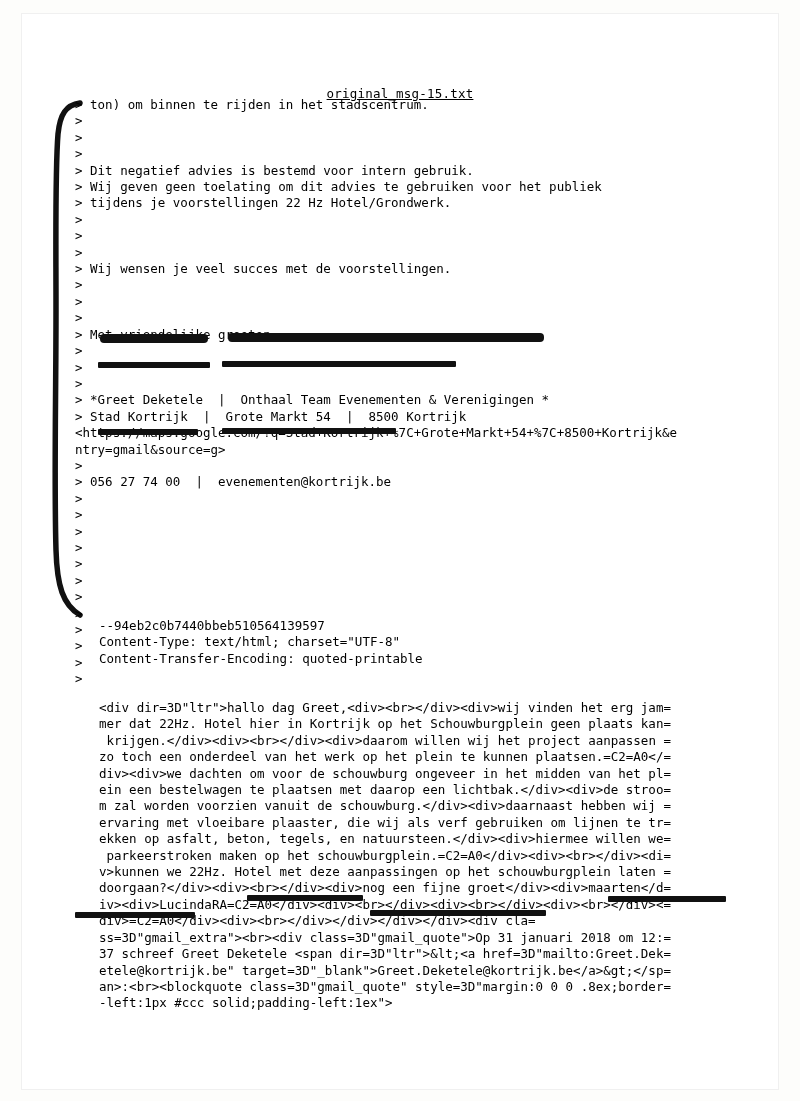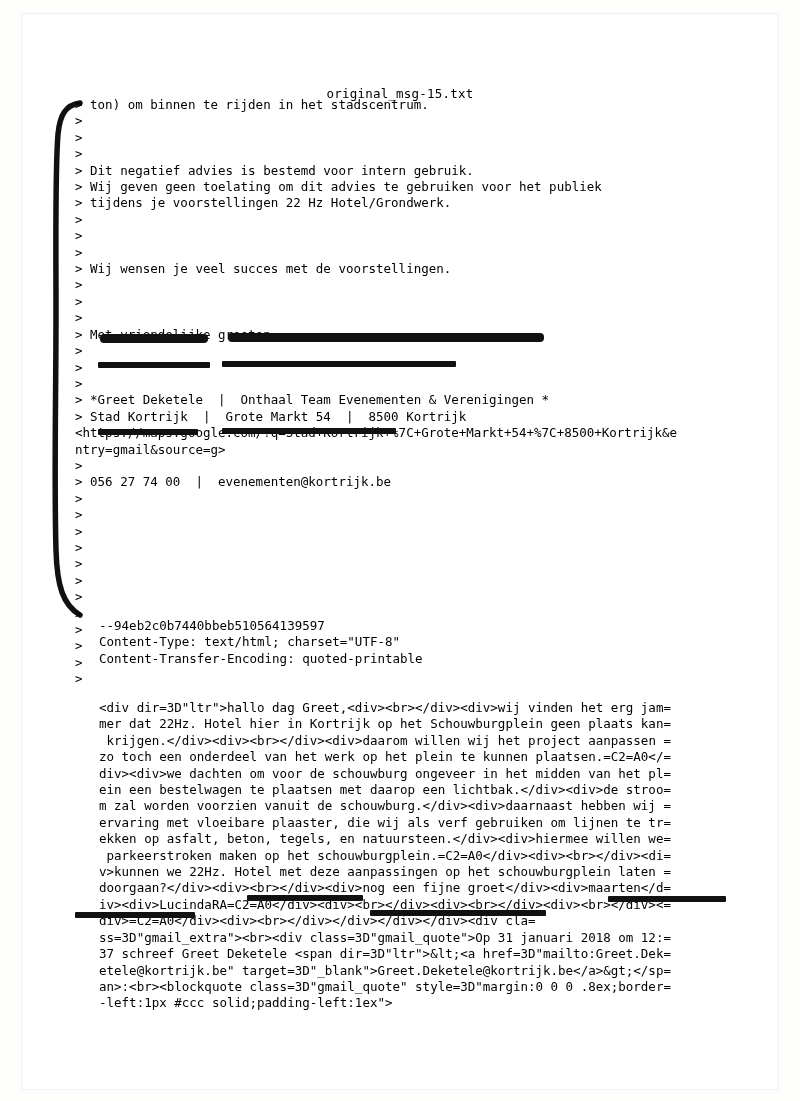--- a/index.html
+++ b/index.html
@@ -33,20 +33,21 @@
   }
   .doc-title {
     position: absolute;
     top: 86px;
     left: 0;
     width: 800px;
     text-align: center;
     font-size: 12.5px;
     letter-spacing: 0.2px;
     white-space: pre;
+    text-decoration: underline;
   }
   .quoted-block {
     position: absolute;
     left: 75px;
     top: 97px;
     width: 660px;
     font-size: 12.5px;
     line-height: 16.4px;
     white-space: pre-wrap;
     word-break: break-all;

